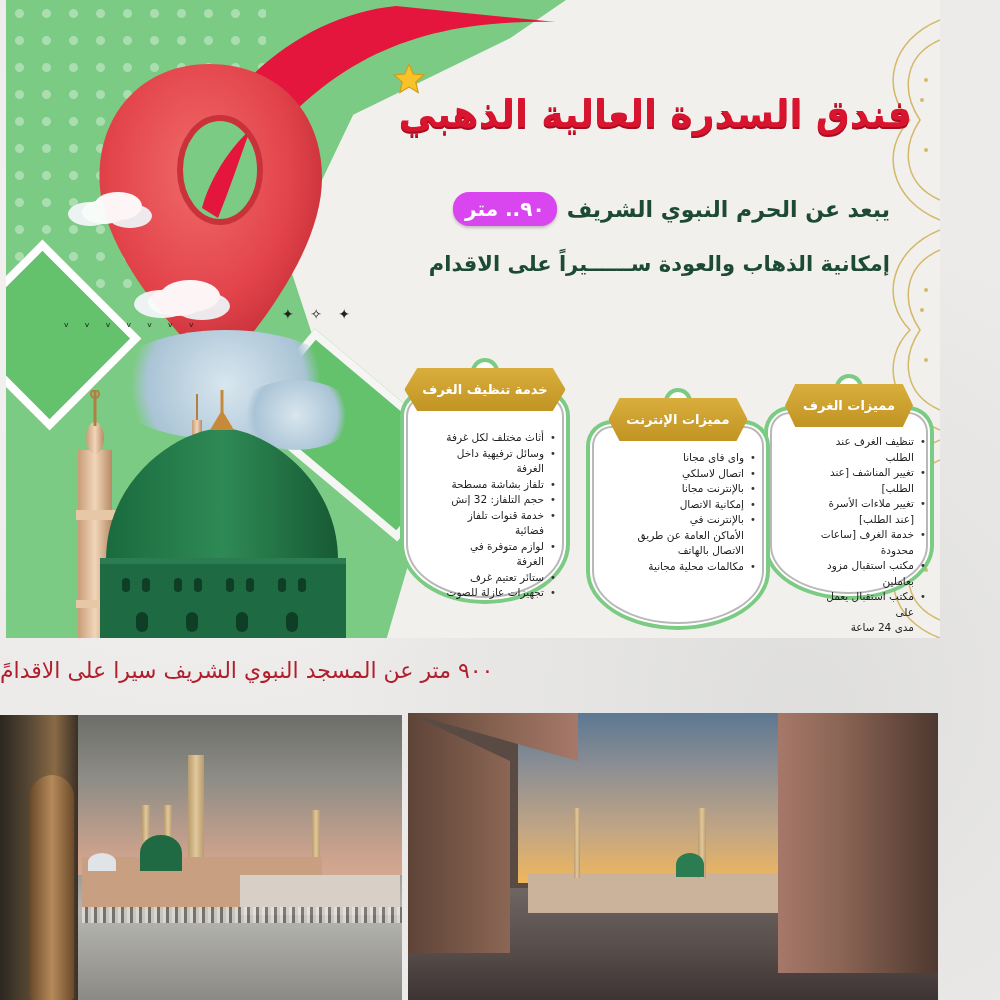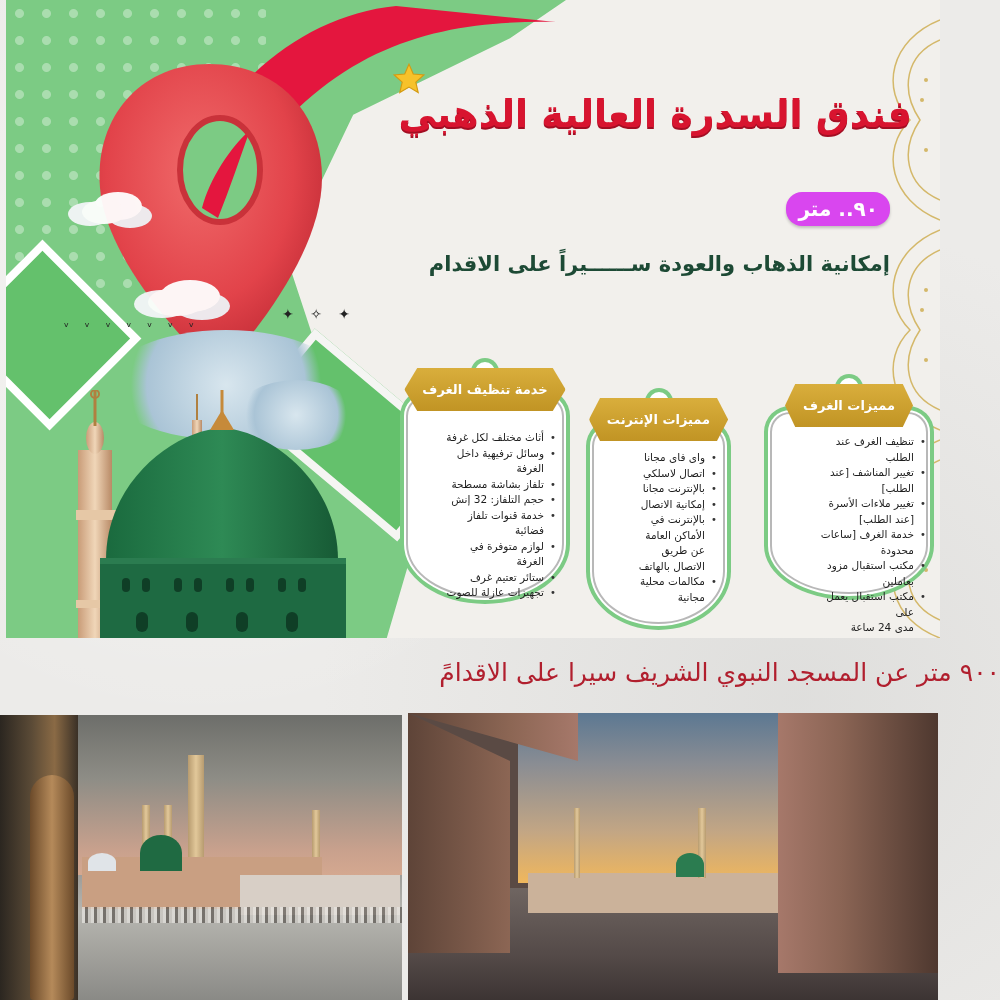--- a/index.html
+++ b/index.html
@@ -124,30 +124,30 @@
     position: absolute; right: 8px; left: 4px; list-style: none;
     font-size: 10.5px; color: #1e1e1e; line-height: 15.5px; margin-left: 41px;
   }
   .card li { position: relative; padding-right: 12px; }
   .card li.bullet::before {
     content: "•"; position: absolute; right: 0; top: 0; font-size: 10px; color: #333;
   }
 
   .card-rooms { left: 758px; top: 384px; width: 170px; height: 216px; }
   .card-rooms ul { top: 50px; }
-  .card-internet { left: 580px; top: 398px; width: 145px; height: 232px; }
+  .card-internet { left: 580px; top: 398px; width: 184px; height: 232px; }
   .card-internet ul { top: 52px; right: 14px; }
   .card-cleaning { left: 394px; top: 368px; width: 170px; height: 236px; }
   .card-cleaning ul { top: 62px; right: 14px; }
 
   
   .caption {
     position: absolute; left: 0; width: 1000px; top: 658px;
-    text-align: right; direction: rtl;
-    font-size: 25px; color: #b11f2e; font-family: "DejaVu Sans", sans-serif;
+    text-align: left; direction: rtl;
+    font-size: 22px; color: #b11f2e; font-family: "DejaVu Sans", sans-serif;
   }
 
   
   .photo {
     position: absolute; overflow: hidden;
   }
   .photo-left { left: 0; top: 715px; width: 402px; height: 285px; background: #8d8c88; }
   .photo-right { left: 408px; top: 713px; width: 530px; height: 287px; background: #5a4a44; }
 
   .sky-left {
@@ -324,20 +324,21 @@
     </g>
   </svg>
 
   <svg class="title-star" viewBox="0 0 24 24">
     <path d="M12 1.5 L15 8.5 L22.5 9.2 L16.8 14.2 L18.5 21.6 L12 17.7 L5.5 21.6 L7.2 14.2 L1.5 9.2 L9 8.5 Z" fill="#f7c22a" stroke="#d49a12" stroke-width="0.8"></path>
   </svg>
 
   <div class="hotel-title">فندق السدرة العالية الذهبي</div>
 
   <div class="distance-line">
+    <span class="distance-text">يبعد عن الحرم النبوي الشريف</span>
     <span class="distance-badge">٩٠.. متر</span>
   </div>
 
   <div class="walk-line">إمكانية الذهاب والعودة ســــــيراً على الاقدام</div>
 
   <div class="card card-rooms">
     <div class="card-tab-arch"></div>
     <div class="card-tab">مميزات الغرف</div>
     <div class="card-body"></div>
     <ul>

